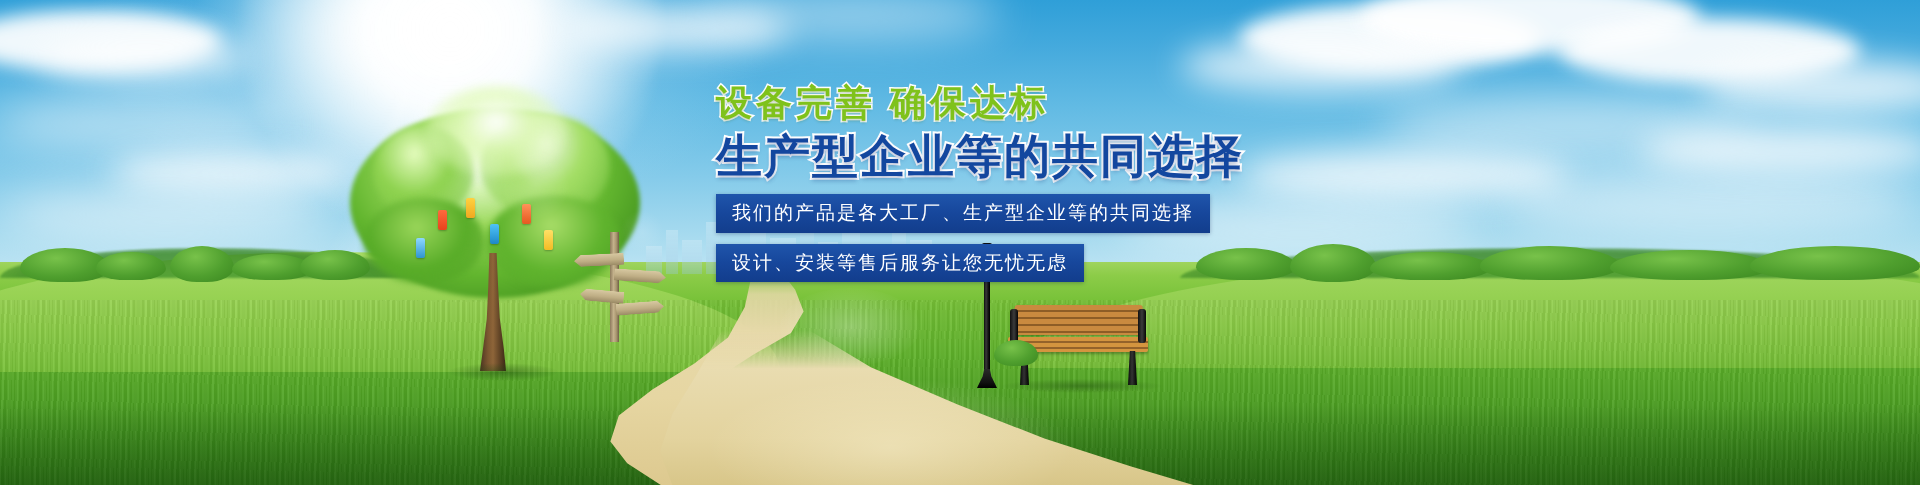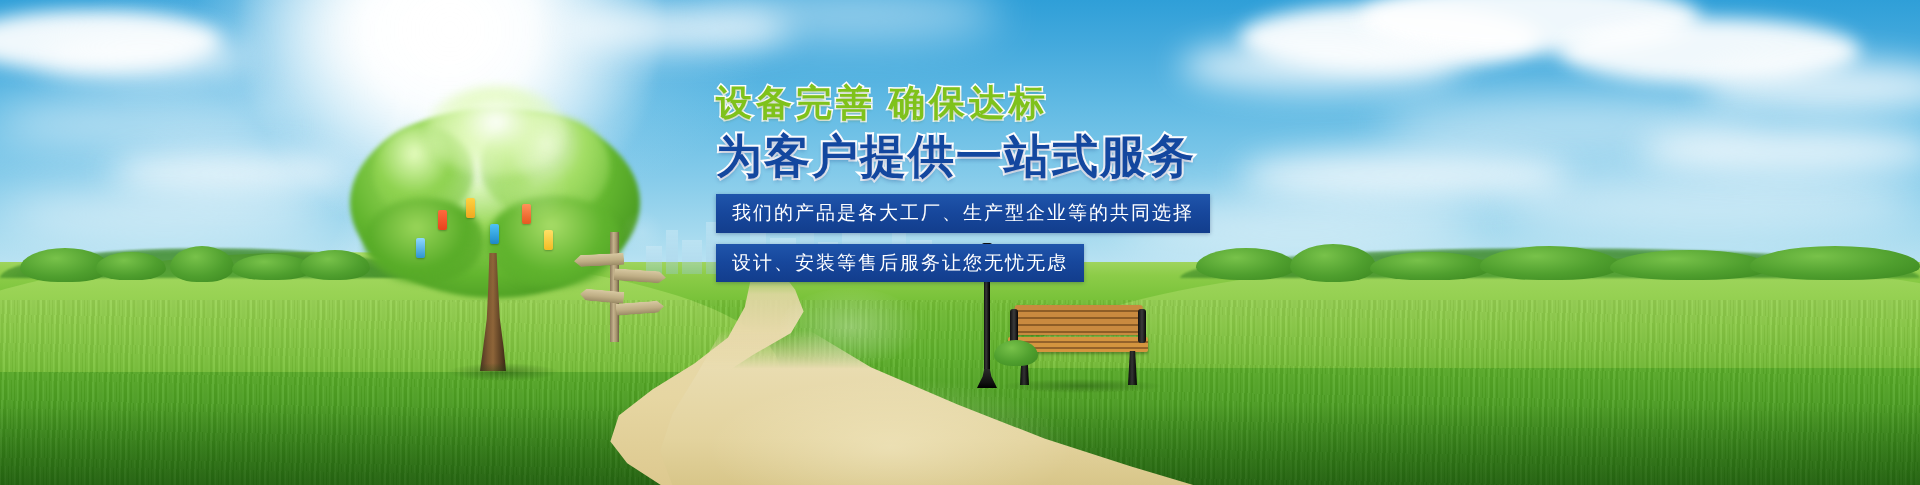--- a/index.html
+++ b/index.html
@@ -200,21 +200,20 @@
   
   .copy{ position:absolute; left:716px; top:82px; width:1000px; }
 
   .headline-green{
     font-size:36px; font-weight:700; letter-spacing:4px; line-height:1.18;
     color:#7fc21b;
     -webkit-text-stroke:3px #ffffff;
     paint-order:stroke fill;
     text-shadow:0 2px 3px rgba(40,90,10,.28);
     white-space:nowrap;
-    font-family:Liberation Serif, serif;
   }
   .headline-blue{
     margin-top:6px;
     font-size:46px; font-weight:700; letter-spacing:2px; line-height:1.14;
     color:#13479f;
     -webkit-text-stroke:4px #ffffff;
     paint-order:stroke fill;
     text-shadow:0 3px 4px rgba(10,40,110,.3);
     white-space:nowrap;
   }
@@ -352,21 +351,21 @@
     <div class="bench-shadow"></div>
   </div>
   <div class="bush" style="left:994px; top:340px; width:44px; height:26px;"></div>
 
   <div class="flare" style="left:500px; top:150px; width:70px;  height:70px;  opacity:.35;"></div>
   <div class="flare" style="left:620px; top:210px; width:44px;  height:44px;  opacity:.28;"></div>
 
   <div class="copy">
     <div class="headline-green">设备完善  确保达标</div>
 
-    <div class="headline-blue">为客户提供一站式服务</div>
+    <div class="headline-blue">生产型企业等的共同选择</div>
 
     <div class="subline-row">
       <span class="subline">我们的产品是各大工厂、生产型企业等的共同选择</span>
     </div>
 
     <div class="subline-row">
       <span class="subline">设计、安装等售后服务让您无忧无虑</span>
     </div>
   </div>
 

